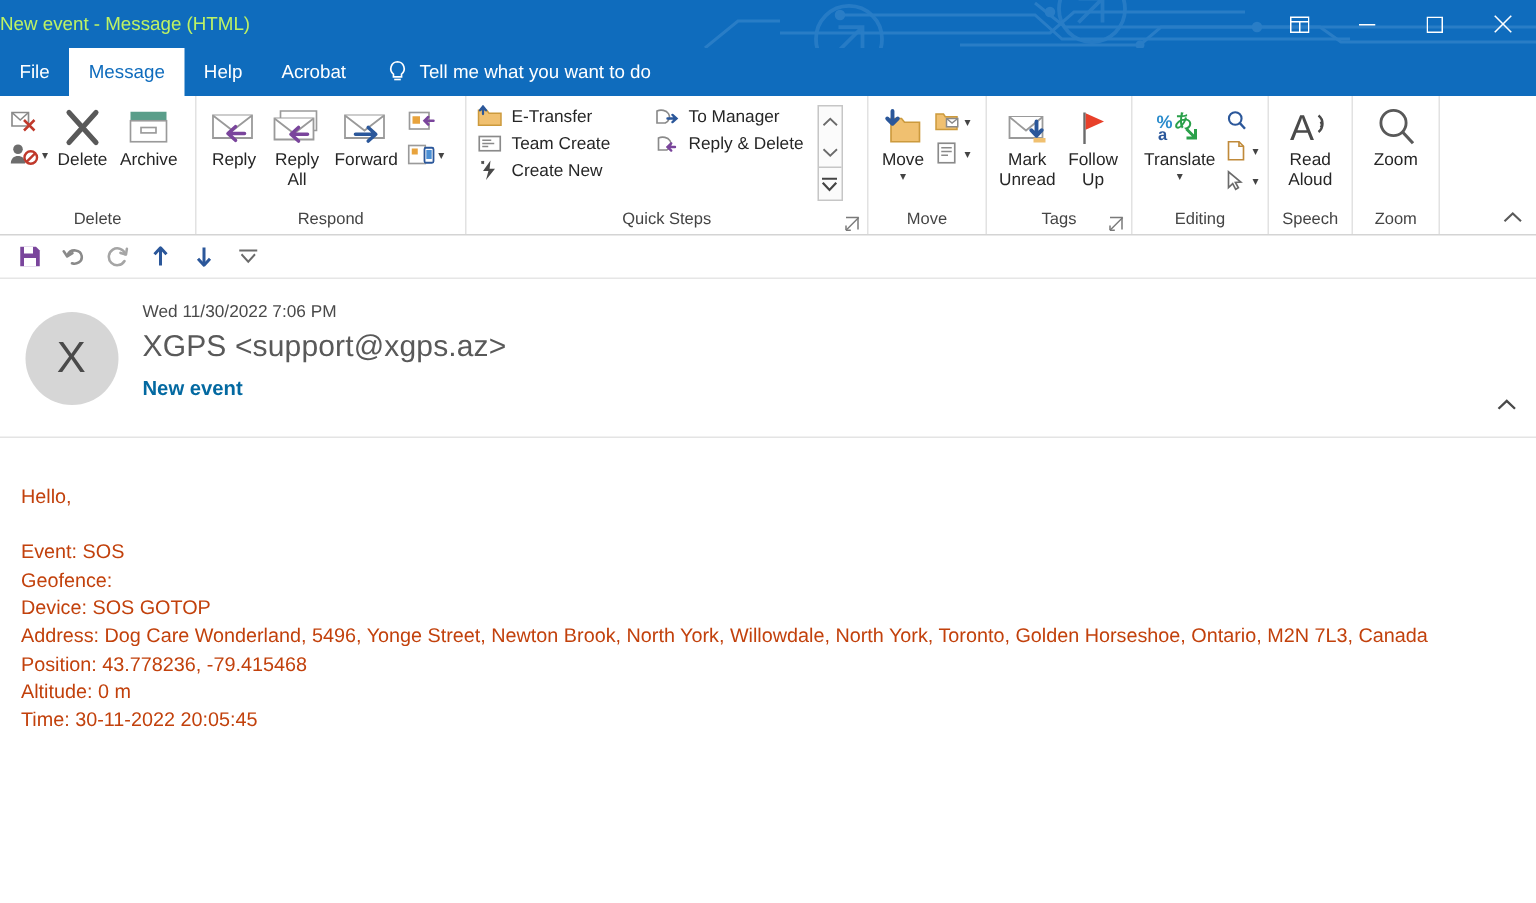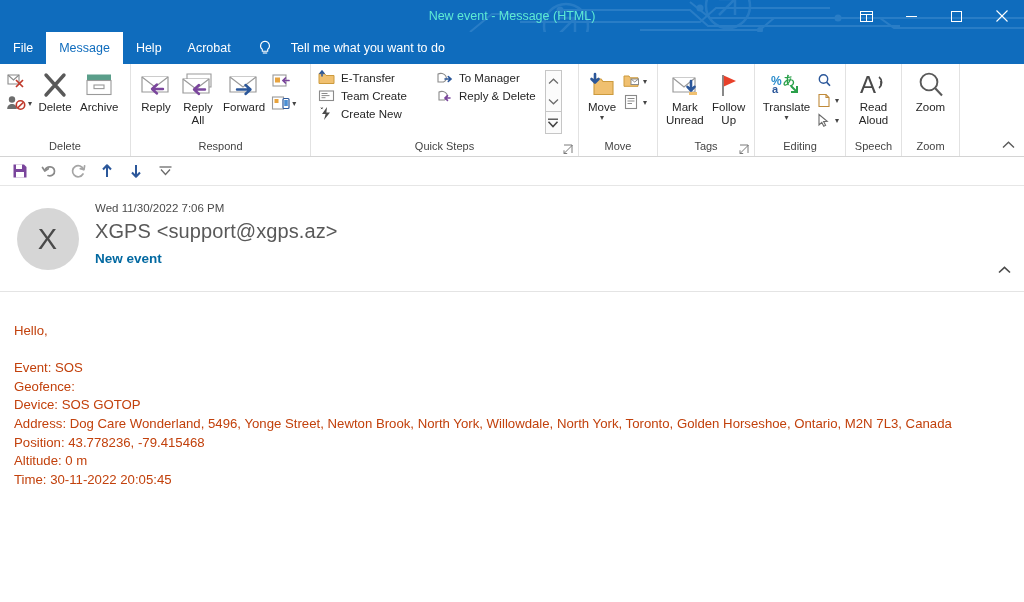--- a/index.html
+++ b/index.html
@@ -21,22 +21,22 @@
     overflow: hidden;
   }
   .titlebar-deco {
     position: absolute; inset: 0;
     pointer-events: none;
     opacity: .55;
   }
   .titlebar-title {
     position: absolute; left: 0; right: 0; top: 0;
     height: 32px; line-height: 32px;
-    text-align: center;
-    color: #5eead4; font-size: 12.5px;
+    text-align: left;
+    color: #bef264; font-size: 12.5px;
     white-space: nowrap;
   }
   .win-controls {
     position: absolute; right: 0; top: 0;
     height: 32px; display: flex; align-items: stretch;
   }
   .win-btn {
     width: 45px; height: 32px;
     display: flex; align-items: center; justify-content: center;
     color: #fff;
@@ -53,21 +53,21 @@
   .tab {
     height: 32px; padding: 0 13px;
     display: flex; align-items: center;
     color: #ffffff; font-size: 12.5px;
     white-space: nowrap;
   }
   .tab.active {
     background: #ffffff; color: #0f6cbd;
   }
   .tellme {
-    display: flex; align-items: center; gap: 19px;
+    display: flex; align-items: center; gap: 8px;
     padding: 0 10px 0 14px; height: 32px;
     color: #fff; font-size: 12.5px; white-space: nowrap;
   }
   .bulb { display: block; }
 
   
   .ribbon {
     height: 93px;
     background: #ffffff;
     border-bottom: 1px solid #d4d4d4;

